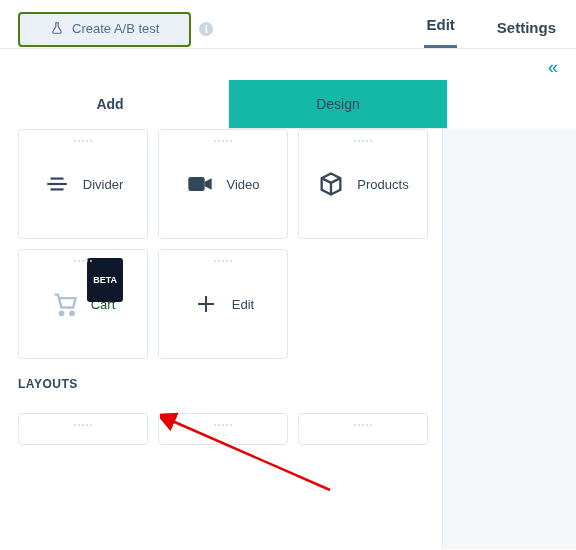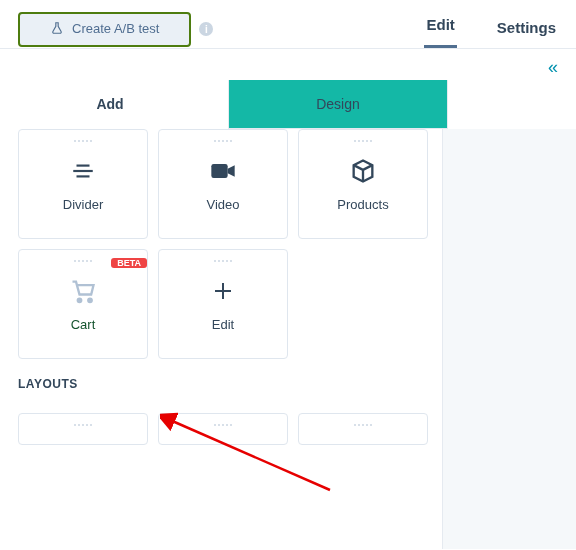--- a/index.html
+++ b/index.html
@@ -23,30 +23,30 @@
     .sub-tabs-wrap { margin-left: 0; width: 440px; display:flex;gap:8px; }
     
     .panel-area { display: flex; height: 420px; }
     .panel-scroll { width: 442px; overflow-y: scroll; padding: 0 14px 0 18px; }
     .panel-scroll::-webkit-scrollbar { width: 14px; }
     .panel-scroll::-webkit-scrollbar-track { background: #f4f4f4; }
     .panel-scroll::-webkit-scrollbar-thumb { background: #b7b7b7; border: 3px solid #f4f4f4; border-radius: 8px; }
     .right-strip { flex: 1; background: #f5f8fa; border-left: 1px solid #e5eaf0; }
     
     .grid { display: grid; grid-template-columns: repeat(3, 1fr); gap: 10px; }
-    .card { position: relative; border: 1px solid #dfe6ee; border-radius: 4px; height: 110px; display: flex; flex-direction: column; align-items: center; justify-content: center; gap: 12px; background: #fff; cursor: pointer; }
+    .card { position: relative; border: 1px solid #dfe6ee; border-radius: 4px; height: 110px; display: flex; align-items: center; justify-content: center; gap: 12px; background: #fff; cursor: pointer; }
     .card.short { height: 32px; }
     .card .lbl { font-size: 13px; color: #33475b; }
     .card.disabled .lbl { color: #14532d; }
     .dots { display: flex; gap: 2px; position: absolute; top: 10px; }
     .dots span { width: 2px; height: 2px; background: #cbd6e2; border-radius: 50%; }
     .card .dots { left: 50%; transform: translateX(-50%); }
     .icon-wrap { width: 28px; height: 28px; display:flex; align-items:center; justify-content:center; color:#33475b; }
     .icon-wrap.grey { color:#b0c1d4; }
-    .badge { position: absolute; top: 8px; right: 0; background: #ef4444; color: #fff; font-size: 9px; font-weight: 700; padding: 0 6px; border-radius: 3px; }
+    .badge { position: absolute; top: 8px; right: 24px; background: #0f172a; color: #fff; font-size: 9px; font-weight: 700; padding: 17px 6px; border-radius: 3px; }
     
     .section-title { font-size: 12px; font-weight: 700; letter-spacing: 0.5px; color: #33475b; margin: 18px 0 22px 0; }
     
     .arrow-annot { position: absolute; pointer-events: none; z-index: 50; }
   </style>
 </head>
 <body>
 
 <div class="topbar">
   <div class="topbar-left">

